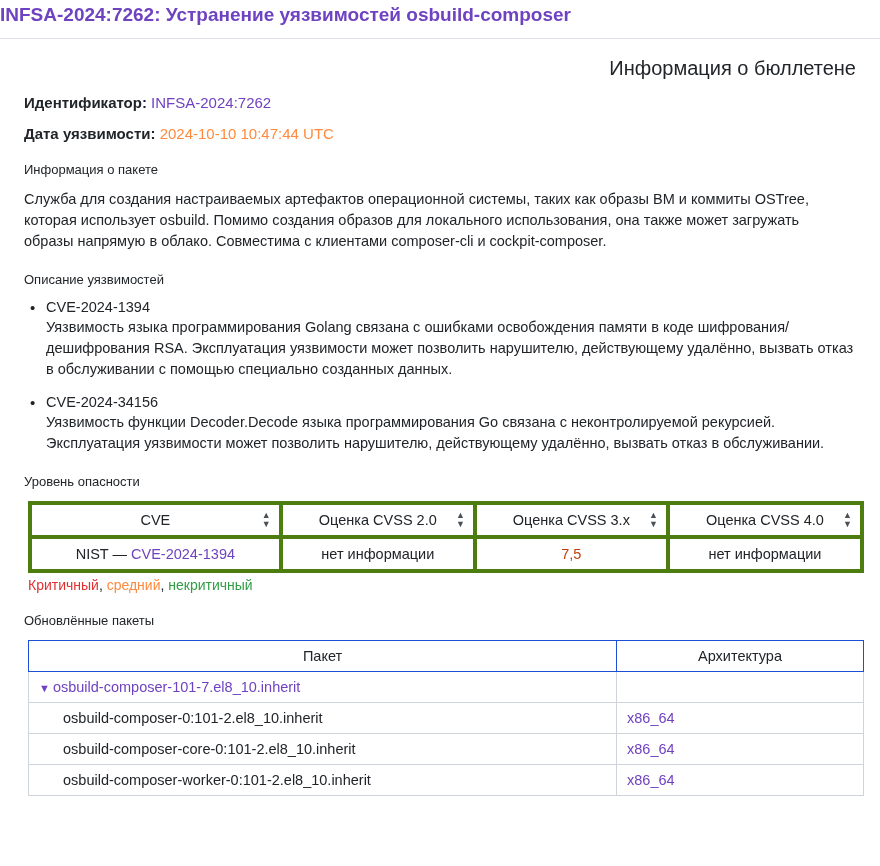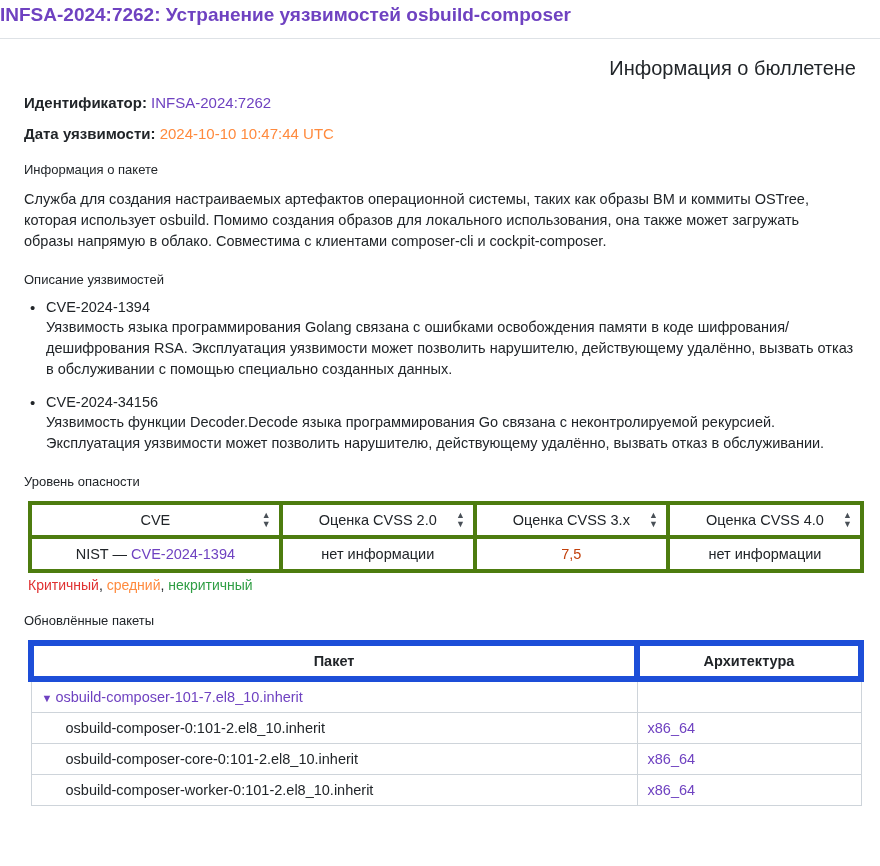--- a/index.html
+++ b/index.html
@@ -135,24 +135,24 @@
   .legend .crit { color: #e03131; }
   .legend .mid { color: #ff8a3d; }
   .legend .low { color: #2f9e44; }
   table.pkg {
     border-collapse: collapse;
     width: 836px;
     margin: 4px 0 0 4px;
     font-size: 14.5px;
   }
   table.pkg th {
-    border: 6px solid #1d4ed8;
-    padding: 7px 12px;
+    border: 1px solid #1d4ed8;
+    padding: 7px 26px;
     text-align: center;
-    font-weight: bold;
+    font-weight: normal;
   }
   table.pkg td {
     border: 1px solid #ced4da;
     padding: 7px 10px;
   }
   .pkg-group {
     color: #6f42c1;
     cursor: pointer;
   }
   .caret {

